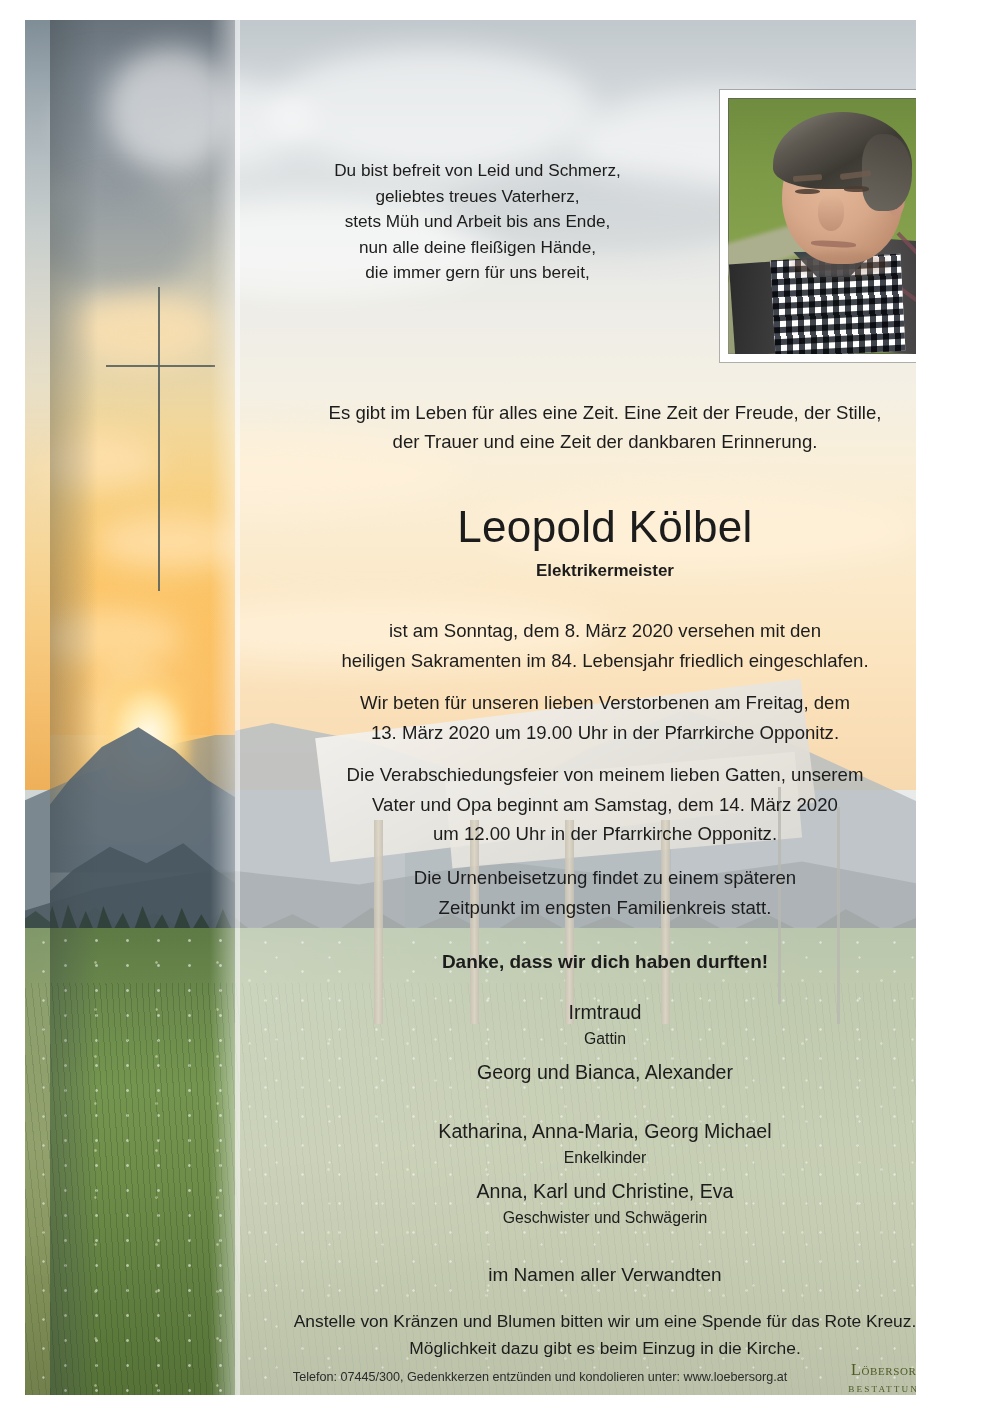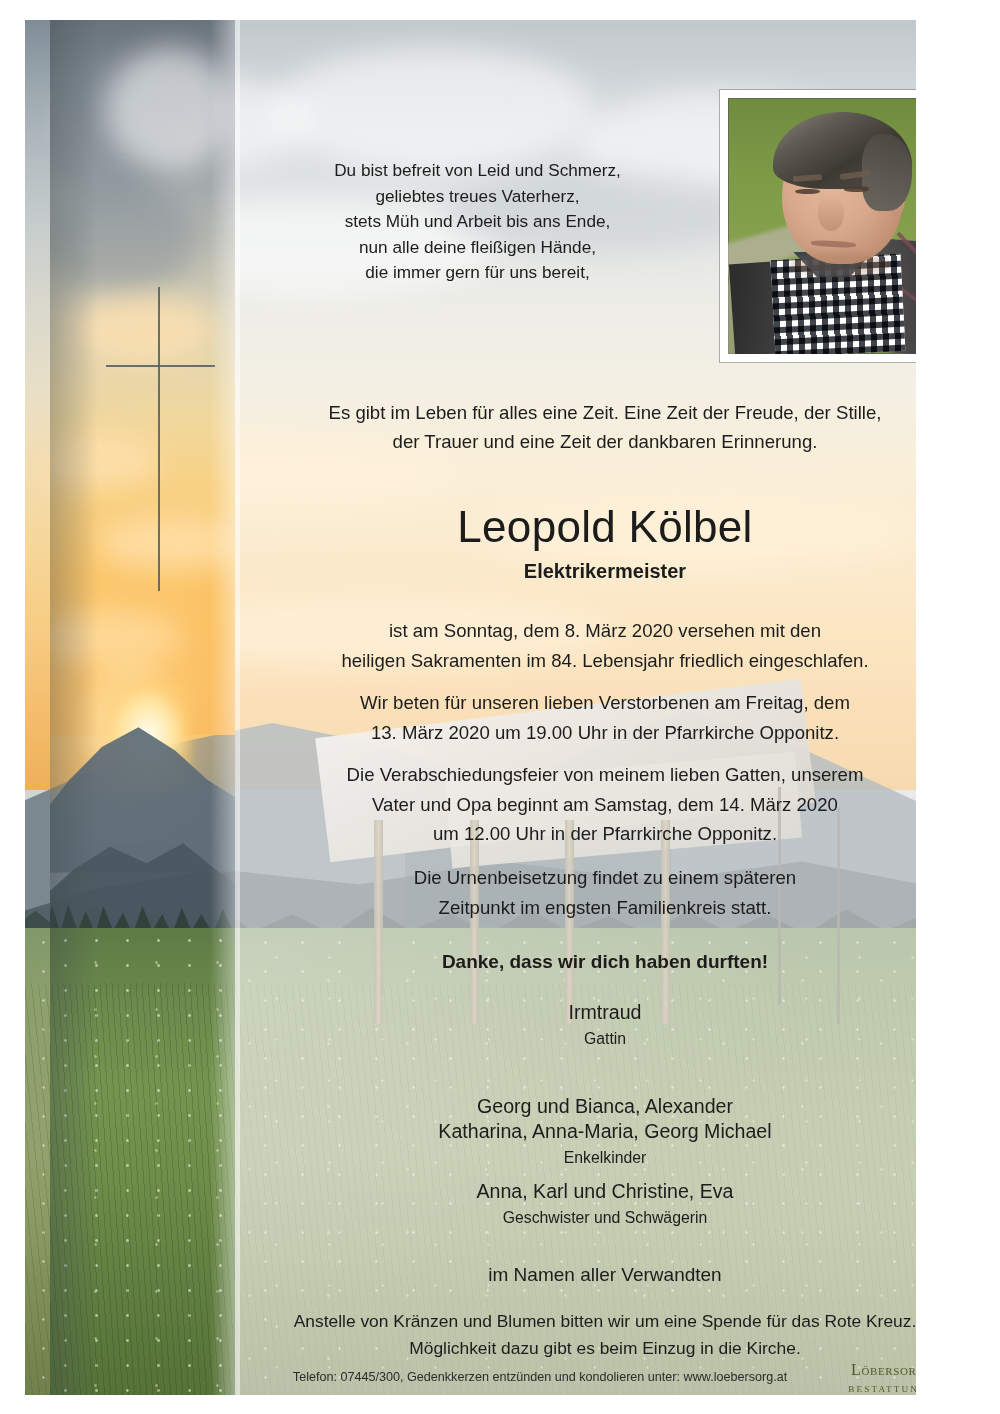--- a/index.html
+++ b/index.html
@@ -355,21 +355,21 @@
   }
   .quote div { white-space:nowrap; }
 
   .name {
     position:absolute; left:0; right:0; top:480px;
     font-size:44px; font-weight:400; letter-spacing:.3px;
     line-height:54px;
   }
   .profession {
     position:absolute; left:0; right:0; top:538px;
-    font-size:20px; font-weight:bold;
+    font-size:17px; font-weight:bold;
     line-height:26px;
   }
 
   .para {
     position:absolute; left:0; right:0;
     font-size:18.6px; line-height:29.5px;
   }
   .para div { white-space:nowrap; }
   .p1 { top:596px; }
   .p2 { top:668px; }
@@ -378,21 +378,21 @@
 
   .thanks {
     position:absolute; left:0; right:0; top:928px;
     font-size:19px; font-weight:bold; line-height:28px;
   }
 
   .fam { position:absolute; left:0; right:0; }
   .fam .n { font-size:19.6px; line-height:29px; white-space:nowrap; }
   .fam .r { font-size:15.8px; line-height:24px; white-space:nowrap; }
   .f1 { top:978px; }
-  .f2 { top:1038px;margin-top:34px; }
+  .f2 { top:1038px; }
   .f3 { top:1097px; }
   .f4 { top:1157px; }
   .f5 { top:1240px; }
   .f5 .n { font-size:19px; }
 
   .footer {
     position:absolute; left:0; right:0; top:1288px;
     font-size:17.4px; line-height:27px;
   }
   .footer div { white-space:nowrap; }

